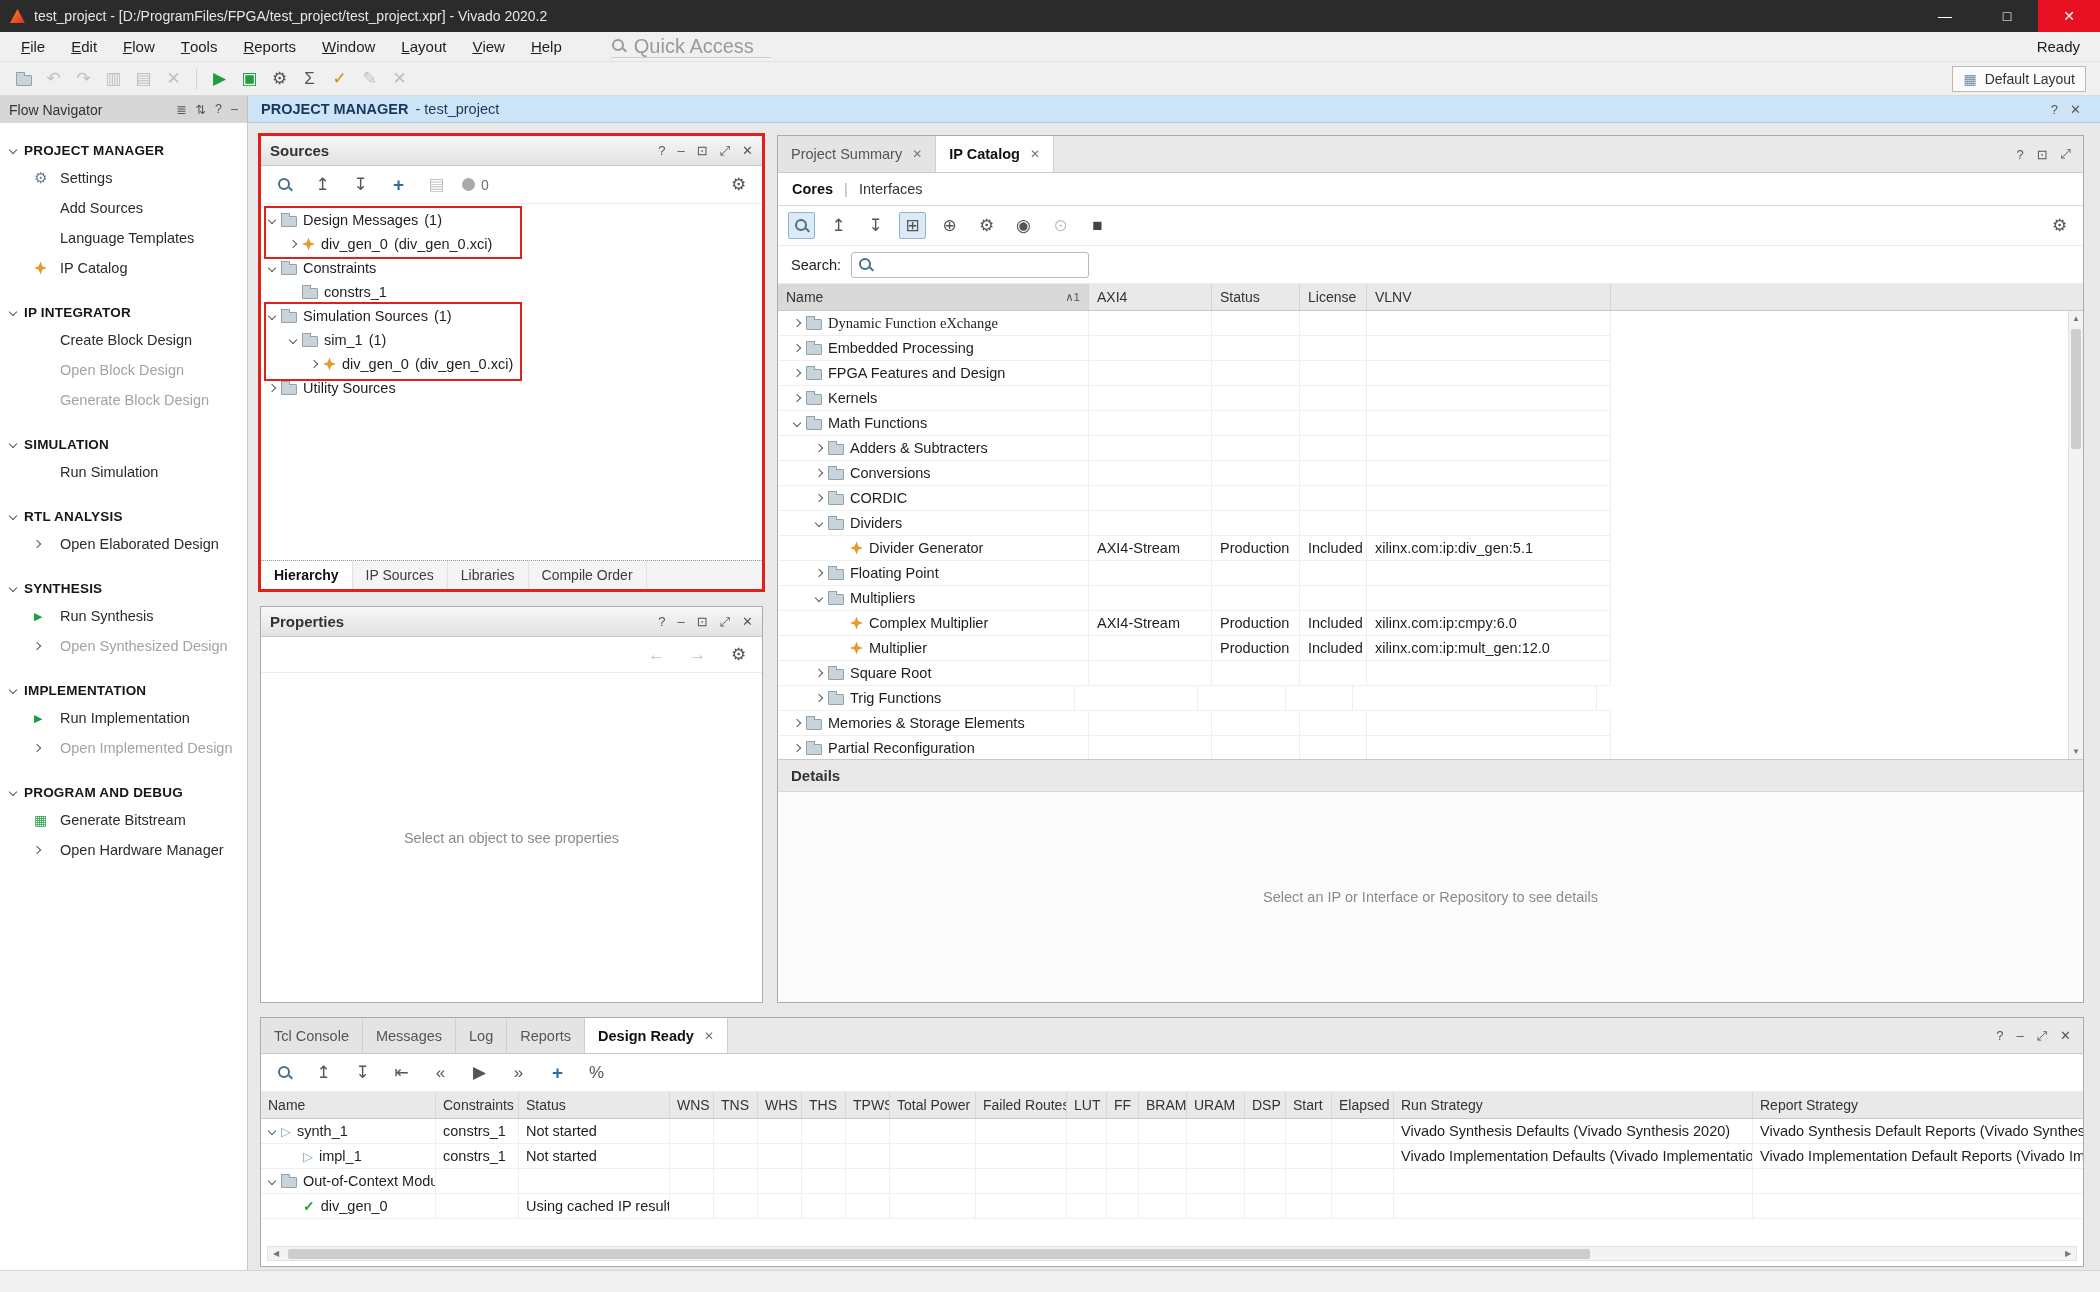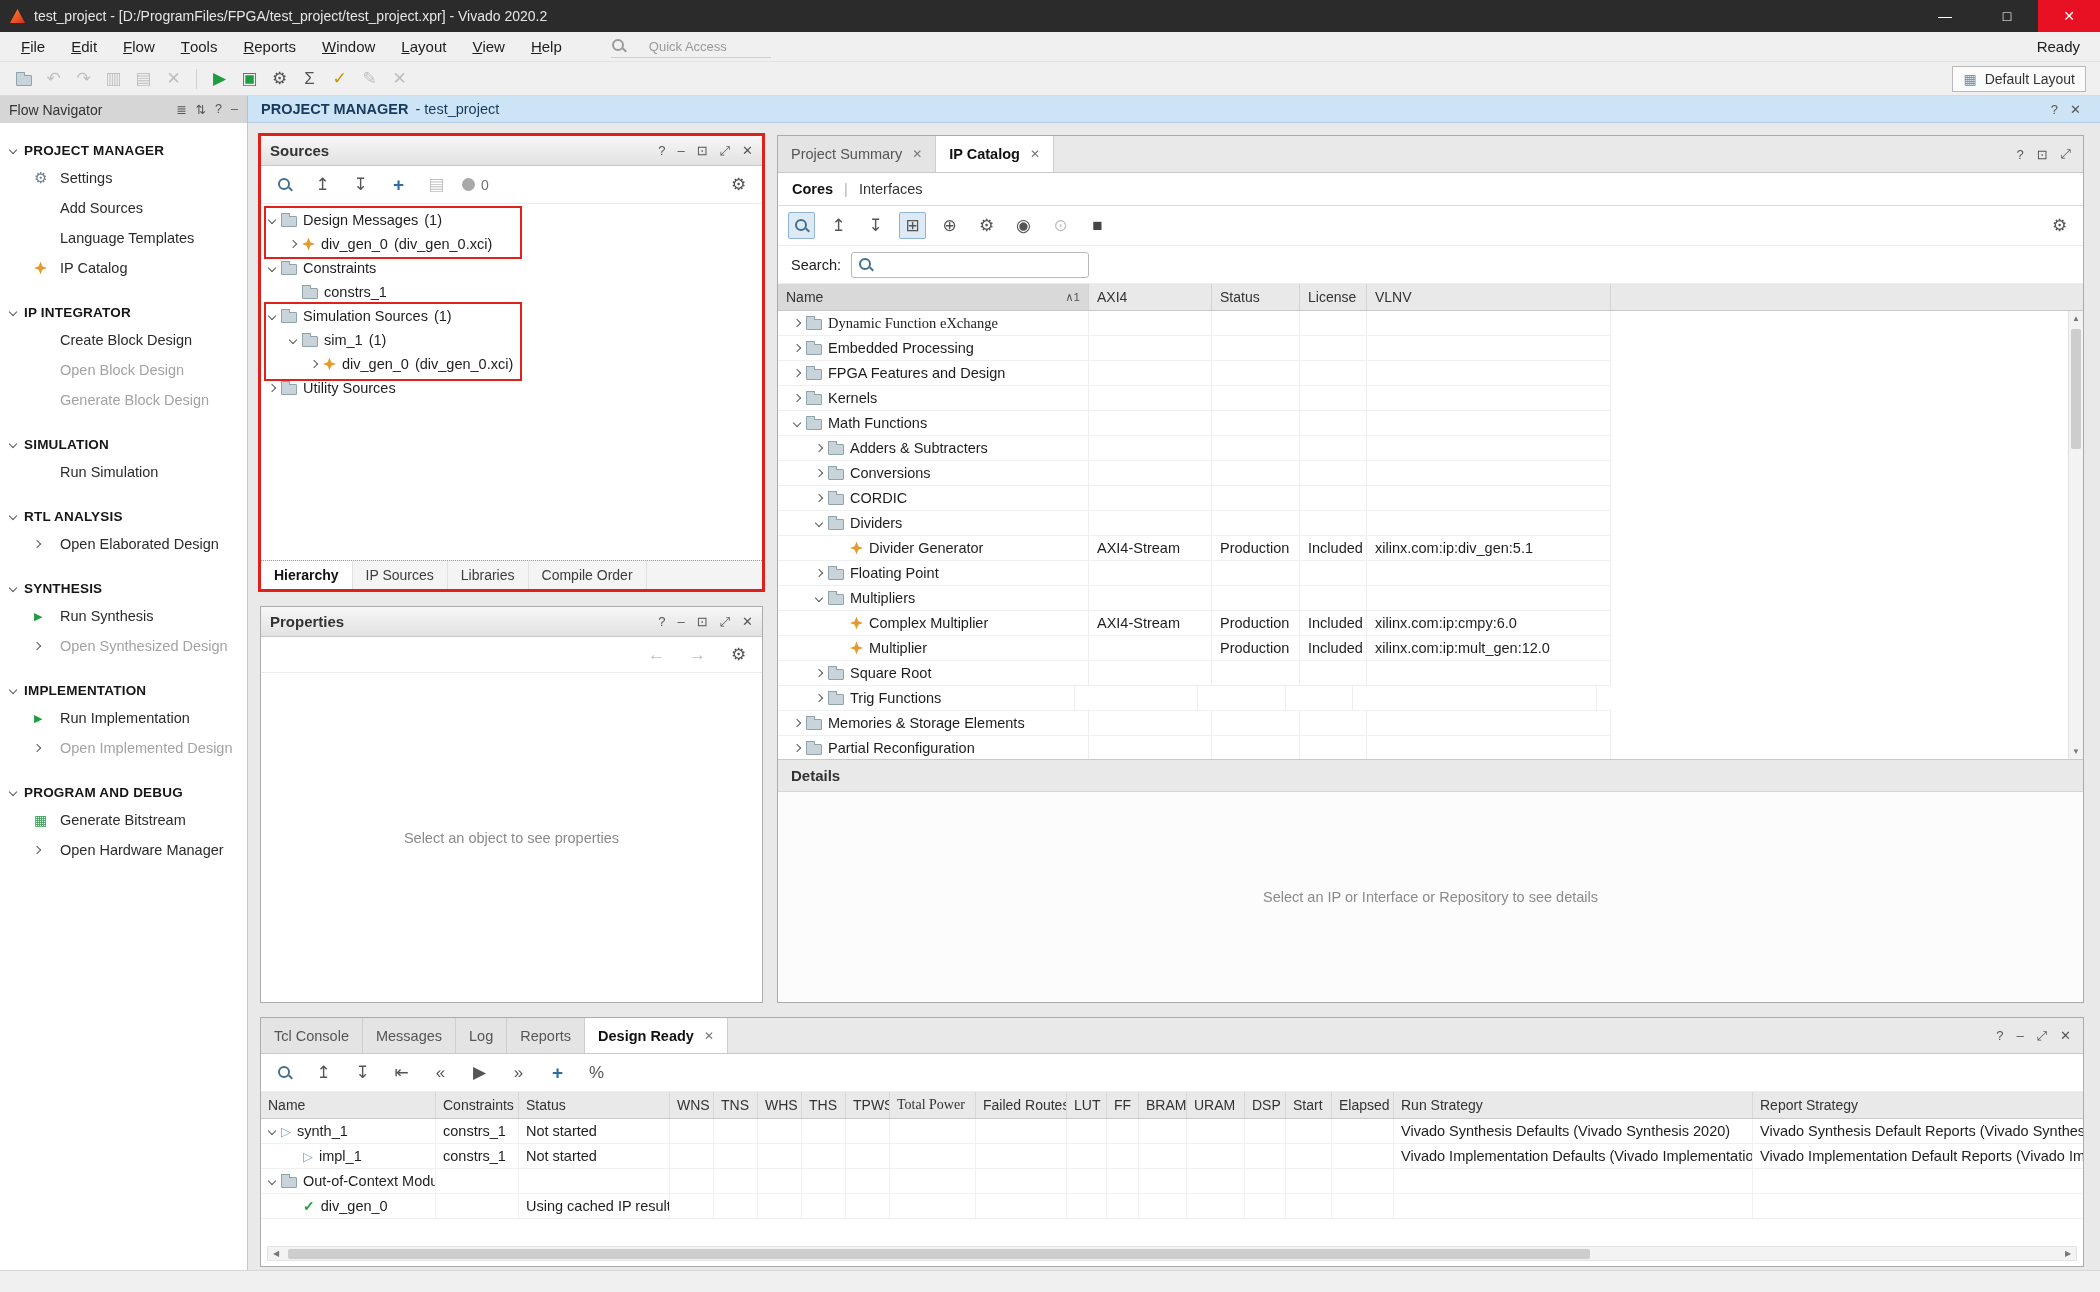--- a/index.html
+++ b/index.html
@@ -13,21 +13,21 @@
 .titlebar .spacer{flex:1}
 .win-btns{display:flex;height:100%}
 .win-btn{width:62px;height:32px;display:flex;align-items:center;justify-content:center;font-size:14px;color:#fff}
 .win-btn.close{background:#e81123}
 
 
 .menubar{height:30px;background:#f0f0f0;display:flex;align-items:center;border-bottom:1px solid #e2e2e2;padding-left:8px;flex:none}
 #menu-items{display:flex;height:100%}
 .menu-item{padding:0 13px;height:100%;display:flex;align-items:center;color:#1d1d1d;font-size:15px}
 .menu-item .mn{text-decoration:underline}
-.quick-access{margin-left:36px;display:flex;align-items:center;gap:22px;color:#9a9a9a;width:160px;border-bottom:1px solid #cfcfcf;height:22px;font-size:13px}
+.quick-access{margin-left:36px;display:flex;align-items:center;gap:7px;color:#9a9a9a;width:160px;border-bottom:1px solid #cfcfcf;height:22px;font-size:20px}
 .menubar .right{margin-left:auto;margin-right:20px;color:#1d1d1d}
 
 
 .main-toolbar{height:34px;background:#f0f0f0;border-bottom:1px solid #dadada;display:flex;align-items:center;padding-left:10px;flex:none}
 #main-toolbar-buttons{display:flex;align-items:center;gap:3px}
 .tb-btn{min-width:27px;height:27px;display:inline-flex;align-items:center;justify-content:center;font-size:17px;color:#555;border-radius:2px;border:1px solid transparent}
 .tb-btn.disabled{color:#bfbfbf}
 .tb-btn.c-green{color:#1d9e3f}
 .tb-btn.c-blue{color:#2d6da3;font-weight:bold;font-size:19px}
 .tb-btn.c-gold{color:#c79100}
@@ -791,21 +791,21 @@
         </div>
         <div class="runs-header" id="runs-header">
             <div class="r-hcell" style="width: 175px;">Name</div>
             <div class="r-hcell" style="width: 83px;">Constraints</div>
             <div class="r-hcell" style="width: 151px;">Status</div>
             <div class="r-hcell" style="width: 44px;">WNS</div>
             <div class="r-hcell" style="width: 44px;">TNS</div>
             <div class="r-hcell" style="width: 44px;">WHS</div>
             <div class="r-hcell" style="width: 44px;">THS</div>
             <div class="r-hcell" style="width: 44px;">TPWS</div>
-            <div class="r-hcell" style="width: 86px; font-family: Liberation Serif, serif;">Total Power</div>
+            <div class="r-hcell" style="width: 86px;">Total Power</div>
             <div class="r-hcell" style="width: 91px;">Failed Routes</div>
             <div class="r-hcell" style="width: 40px;">LUT</div>
             <div class="r-hcell" style="width: 32px;">FF</div>
             <div class="r-hcell" style="width: 48px;">BRAM</div>
             <div class="r-hcell" style="width: 58px;">URAM</div>
             <div class="r-hcell" style="width: 41px;">DSP</div>
             <div class="r-hcell" style="width: 46px;">Start</div>
             <div class="r-hcell" style="width: 62px;">Elapsed</div>
             <div class="r-hcell" style="width: 359px;">Run Strategy</div>
             <div class="r-hcell" style="width: 340px;">Report Strategy</div>

